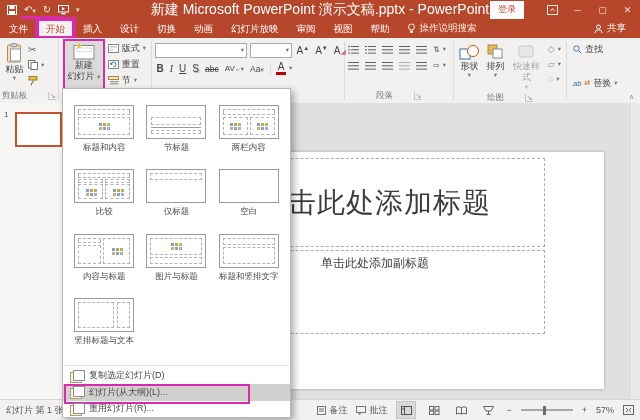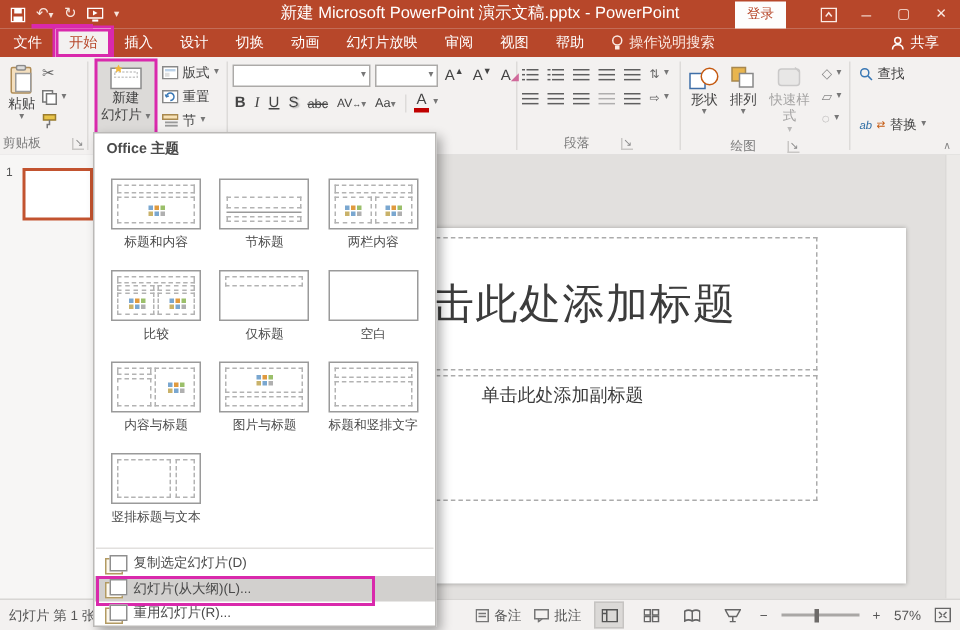--- a/index.html
+++ b/index.html
@@ -2,21 +2,21 @@
 <html><head>
 <meta charset="utf-8">
 <style>
   html,body{margin:0;padding:0}
   .app{position:relative;width:640px;height:420px;background:#e6e4e2;overflow:hidden;
        font-family:"Liberation Sans","DejaVu Sans",sans-serif;font-size:9px;color:#3b3b3b;cursor:default}
   
   .titlebar{position:absolute;top:0;left:0;right:0;height:19px;background:#b7472a;display:flex;align-items:center;color:#fff}
   .qat{display:flex;align-items:center;gap:7px;padding-left:7px;z-index:2}
   .qat .g{font-size:10px;line-height:1;color:#f7e4dc}
-  .win-title{position:absolute;left:0;right:0;top:0;height:19px;line-height:19px;text-align:center;font-size:11px;color:#fff}
+  .win-title{position:absolute;left:0;right:0;top:0;height:19px;line-height:19px;text-align:center;font-size:14px;color:#fff}
   .tb-right{margin-left:auto;display:flex;align-items:center;height:100%;z-index:2}
   .signin{background:#fdfdfd;color:#b7472a;font-size:9px;padding:2.5px 8px;margin-right:16px}
   .winbtn{width:25px;height:19px;display:flex;align-items:center;justify-content:center;color:#fbeae4;font-size:9px}
   .ann-underline{position:absolute;left:21px;top:16px;width:41px;height:3px;background:#d929ac;z-index:3}
   
   .menubar{position:absolute;top:19px;left:0;right:0;height:19px;background:#b7472a;display:flex;align-items:center;color:#fff;font-size:9.5px}
   .mtab{height:19px;line-height:19px;padding:0 9px;white-space:nowrap}
   .mtab.active{background:#f3f1f0;color:#b7472a;box-shadow:0 0 0 2px #d929ac inset, 0 0 0 2px #d929ac}
   .tellme{display:flex;align-items:center;gap:4px;margin-left:8px;color:#fbe9e2}
   .share{margin-left:auto;display:flex;align-items:center;gap:4px;padding-right:14px;color:#fff}
@@ -462,21 +462,20 @@
       <span>
           <svg width="11" height="10" viewBox="0 0 11 10">
             <rect x="0.5" y="0.5" width="10" height="9" fill="none" stroke="#666"></rect>
             <path d="M3 3 L5 5 M8 3 L6 5 M3 7 L5 5.5 M8 7 L6 5.5" stroke="#666"></path>
           </svg>
         </span>
     </div>
   </div>
 
   <div class="dropdown">
-    <div class="dd-header">Office 主题</div>
     <div class="dd-grid">
 
       <div class="cell">
         <div class="lt">
             <div class="d" style="left:3px;top:3px;width:52px;height:6px"></div>
             <div class="d" style="left:3px;top:11px;width:52px;height:18px">
               <span class="glyphs"></span>
             </div>
           </div>
         <span class="cell-label">标题和内容</span>

